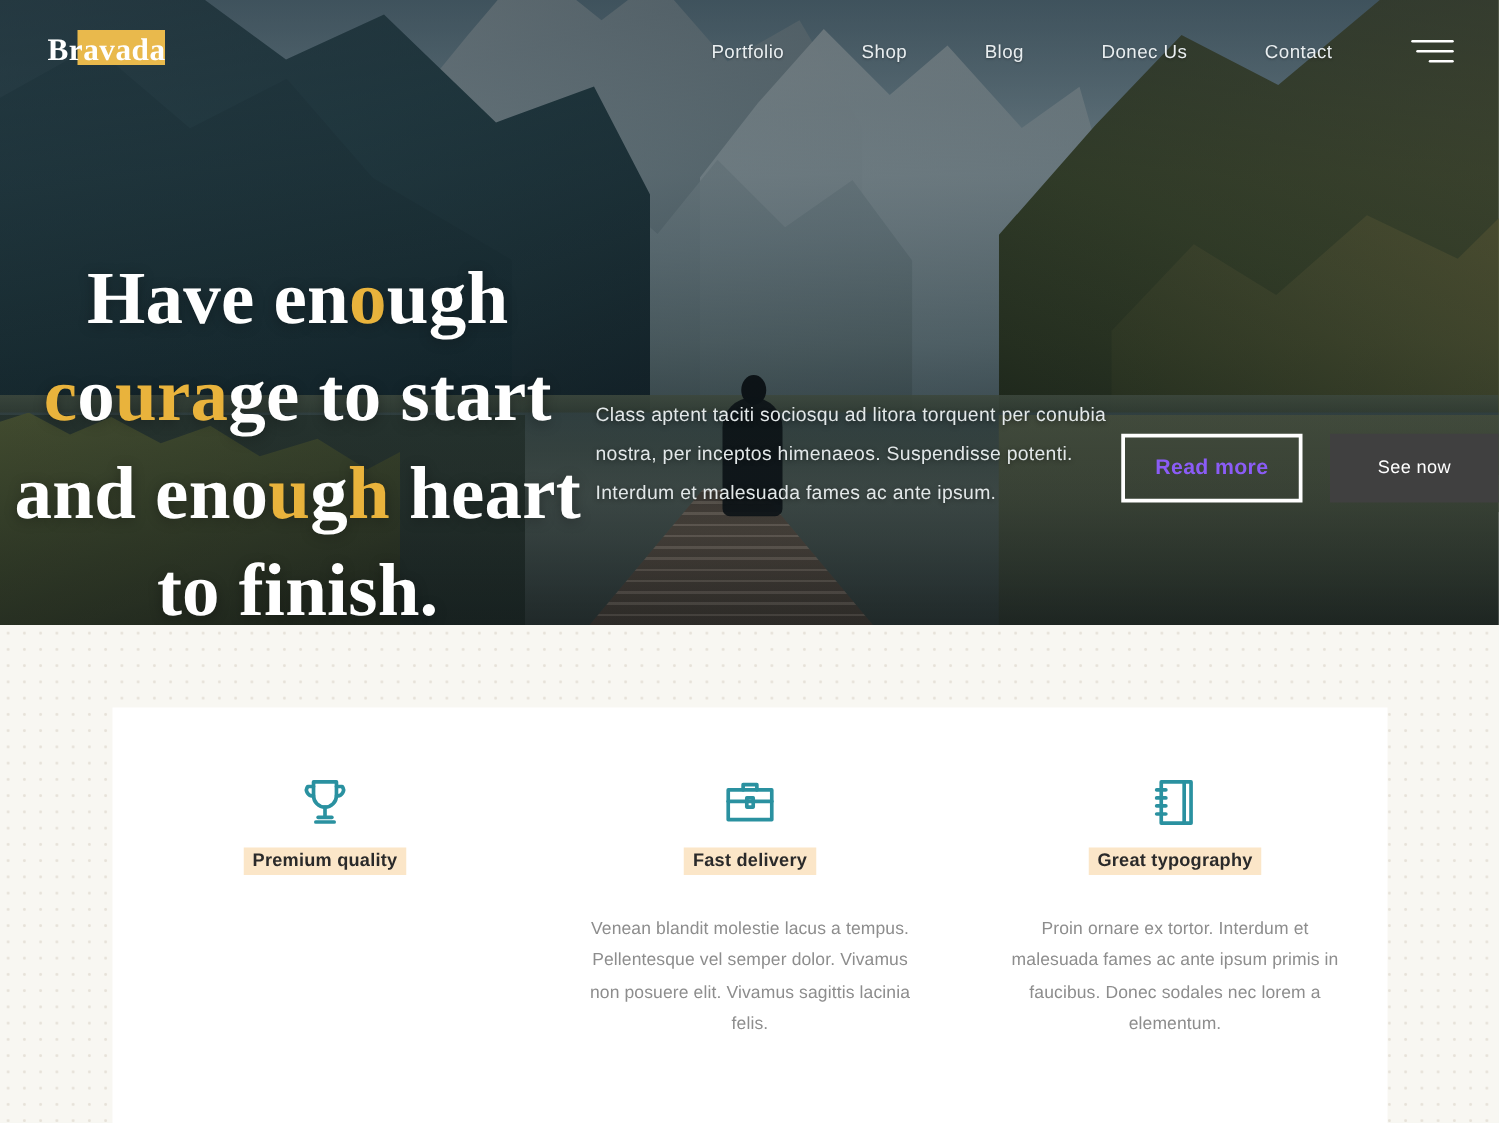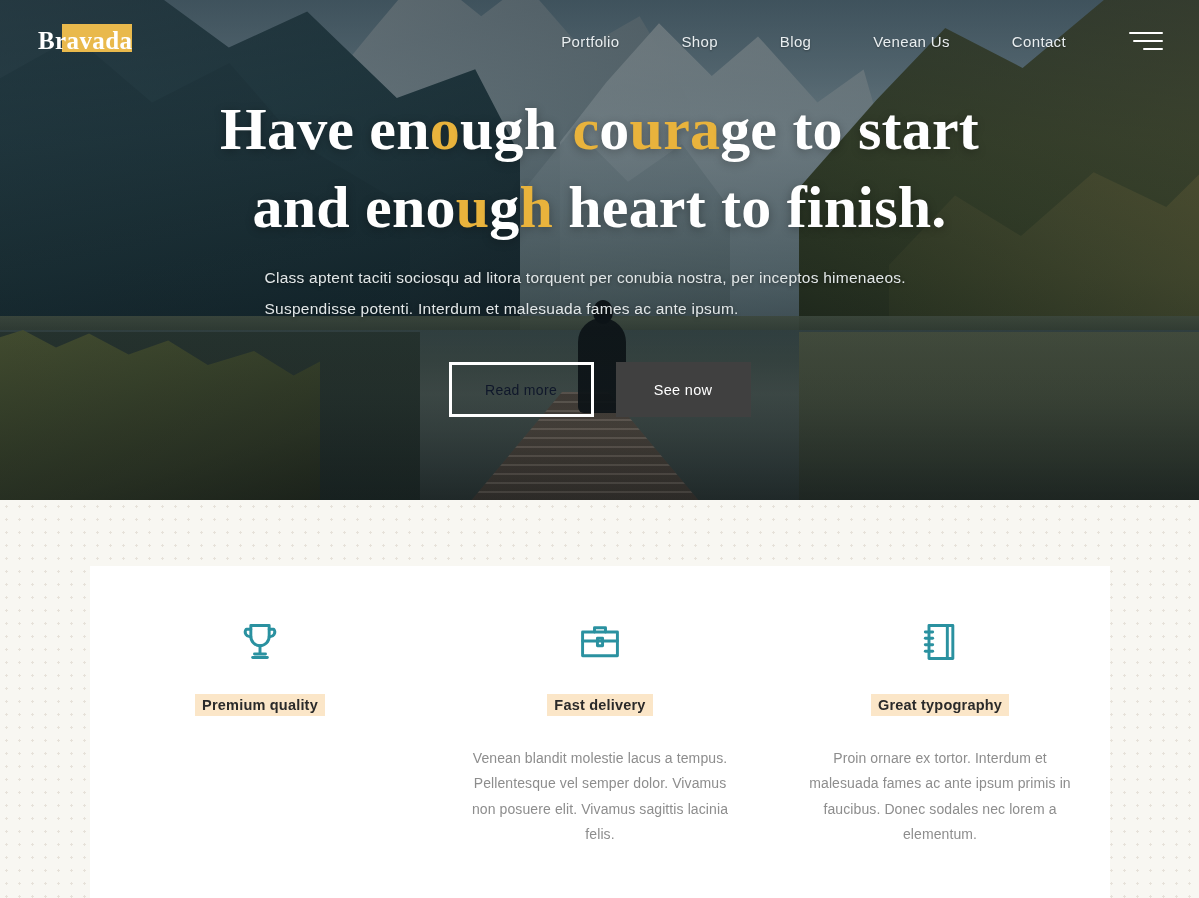--- a/index.html
+++ b/index.html
@@ -159,21 +159,21 @@
     align-items:flex-end; gap:6px; cursor:pointer;
   }
   .hamburger span { display:block; height:2px; background:#ffffff; border-radius:1px; }
   .hamburger span:nth-child(1){ width:34px; }
   .hamburger span:nth-child(2){ width:30px; }
   .hamburger span:nth-child(3){ width:20px; }
 
   
   .hero-content {
     position:absolute; left:0; top:0; width:100%; height:620px;
-    z-index:15; display:flex; flex-direction:column; align-items:center;
+    z-index:15; display:flex; flex-direction:row; align-items:center;
     padding-top:90px;
   }
   .headline {
     font-family:"Liberation Serif", serif;
     font-size:60px; font-weight:700; color:#ffffff;
     line-height:1.3; text-align:center; letter-spacing:.2px;
     text-shadow:0 2px 10px rgba(0,0,0,.30);
     max-width:1000px;
   }
   .headline .g { color:#e9b33c; }
@@ -183,21 +183,21 @@
     width:670px; 
     color:#e2e7e8; font-size:15.5px; line-height:2.0;
     letter-spacing:.25px;
     text-shadow:0 1px 4px rgba(0,0,0,.45);
   }
 
   .hero-buttons { margin-top:38px; display:flex; }
   .btn-outline {
     width:145px; height:55px;
     border:3px solid #ffffff; background:transparent;
-    color:#0f172a; font-size:14px; font-weight:400;
+    color:#8b5cf6; font-size:17px; font-weight:700;
     letter-spacing:.3px; cursor:pointer;
     display:flex; align-items:center; justify-content:center;
     font-family:"Liberation Sans", sans-serif;
   }
   .btn-solid {
     width:135px; height:55px; margin-left:22px;
     background:#404040; border:none;
     color:#ffffff; font-size:14.5px; letter-spacing:.3px;
     cursor:pointer; display:flex; align-items:center; justify-content:center;
     font-family:"Liberation Sans", sans-serif;
@@ -216,21 +216,21 @@
     background:#ffffff;
     display:flex;
     padding-top:52px;
   }
   .feature {
     flex:1; display:flex; flex-direction:column; align-items:center;
     padding:0 24px;
   }
   .feature-icon { height:48px; display:flex; align-items:center; justify-content:center; }
   .feature-title {
-    margin-top:28px;
+    margin-top:12px;
     font-size:14.5px; font-weight:700; color:#2a2a2a;
     background:#fbe6c8; padding:3px 7px; letter-spacing:.2px;
   }
   .feature-text {
     margin-top:30px;
     font-size:14px; line-height:1.82; color:#8d8d8d;
     text-align:center; max-width:265px; letter-spacing:.1px;
   }
 </style>
 </head>
@@ -262,21 +262,21 @@
   <div class="header">
     <div class="logo">
       <span class="logo-hl"></span>
       <span class="logo-text">Bravada</span>
     </div>
 
     <nav class="nav">
       <div class="nav-item">Portfolio</div>
       <div class="nav-item">Shop</div>
       <div class="nav-item">Blog</div>
-      <div class="nav-item">Venean Us</div>
+      <div class="nav-item">Donec Us</div>
       <div class="nav-item">Contact</div>
       <div class="hamburger">
         <span></span>
         <span></span>
         <span></span>
       </div>
     </nav>
   </div>
 
   <div class="hero-content">

